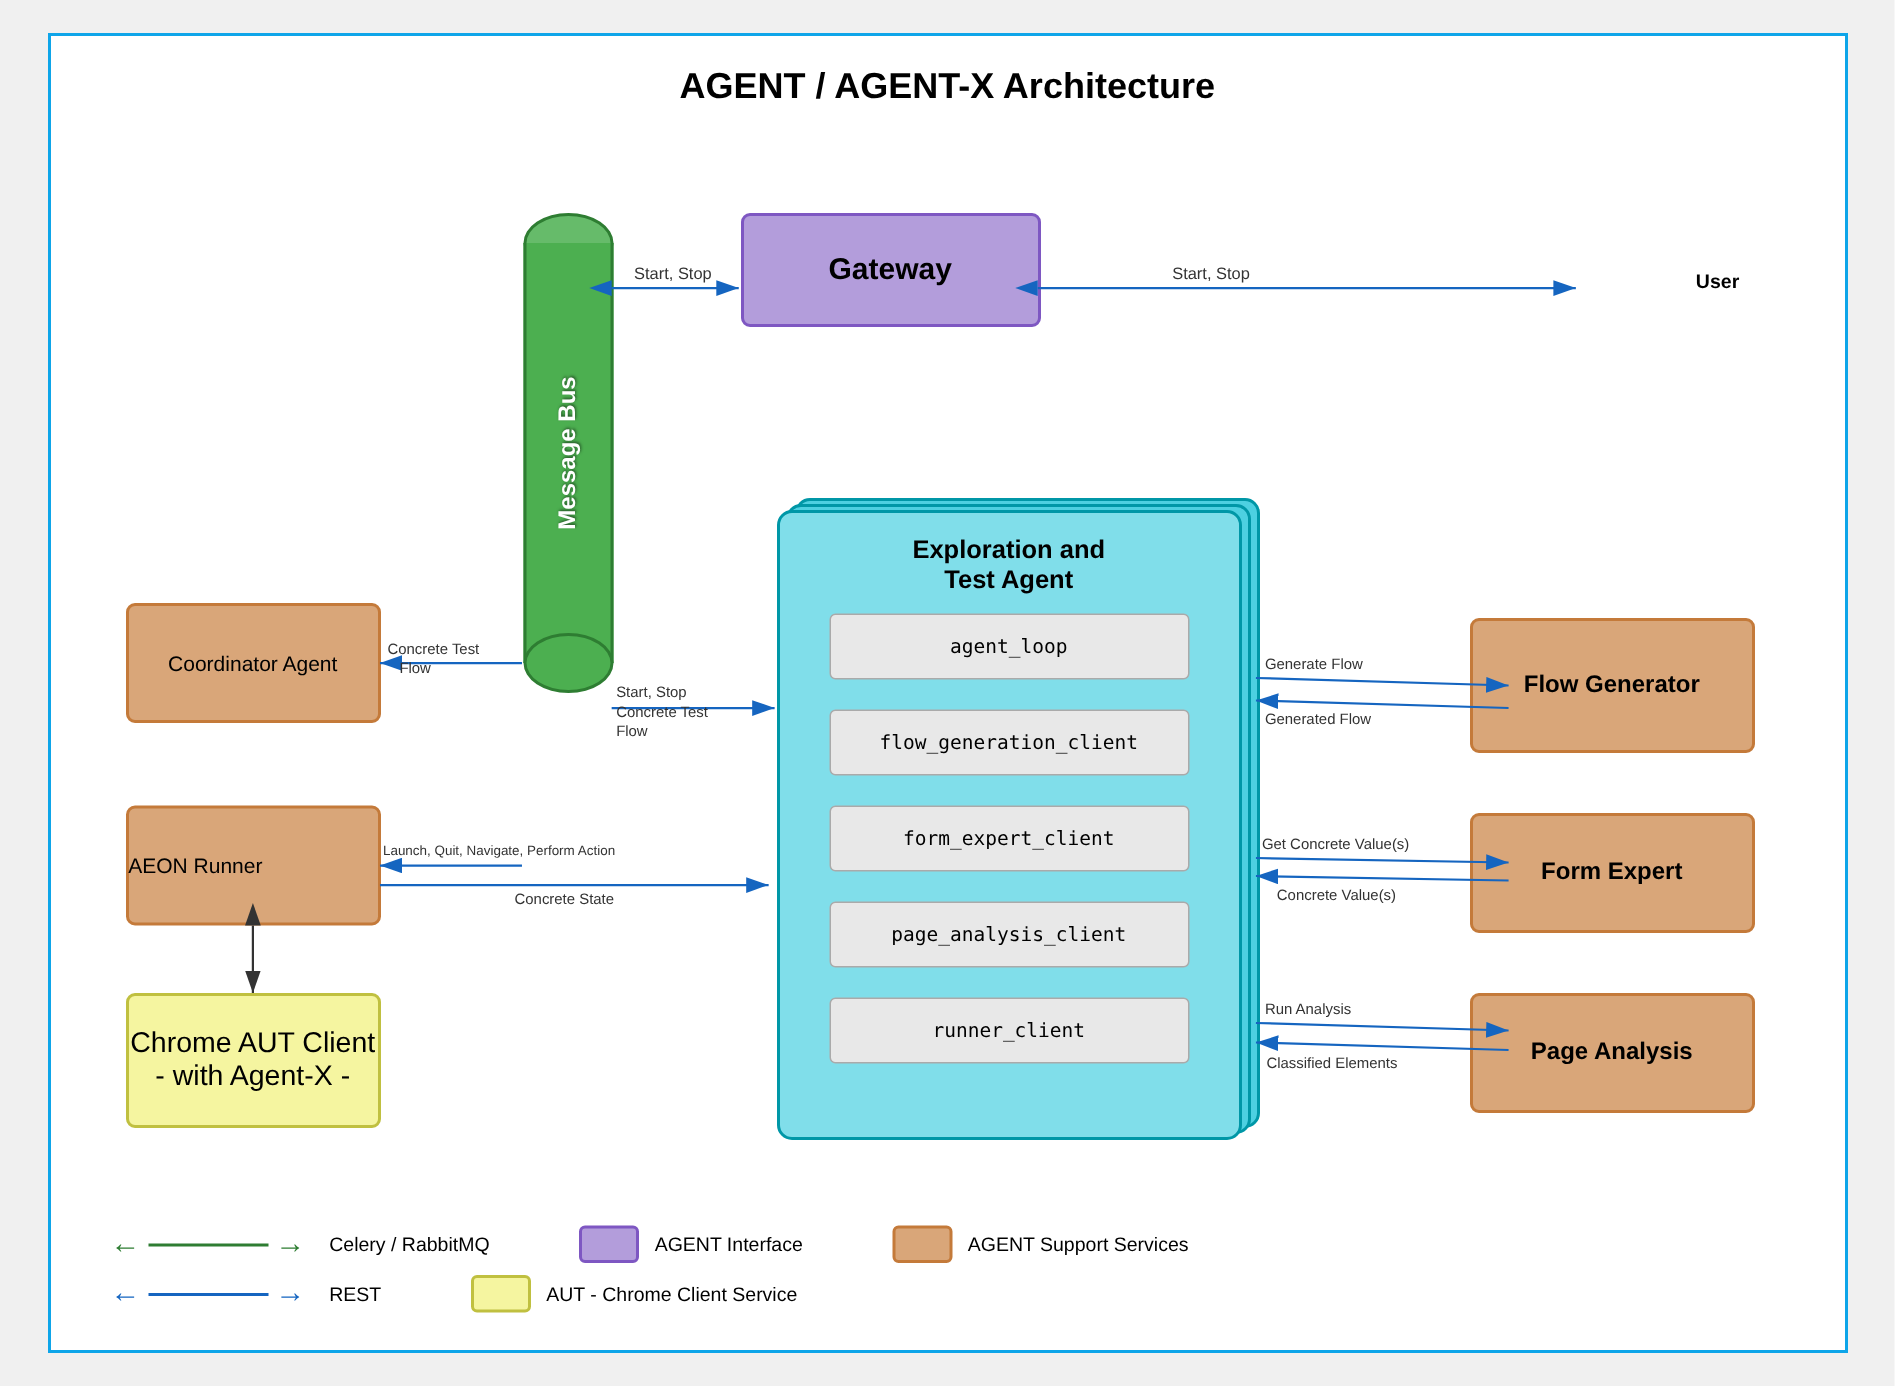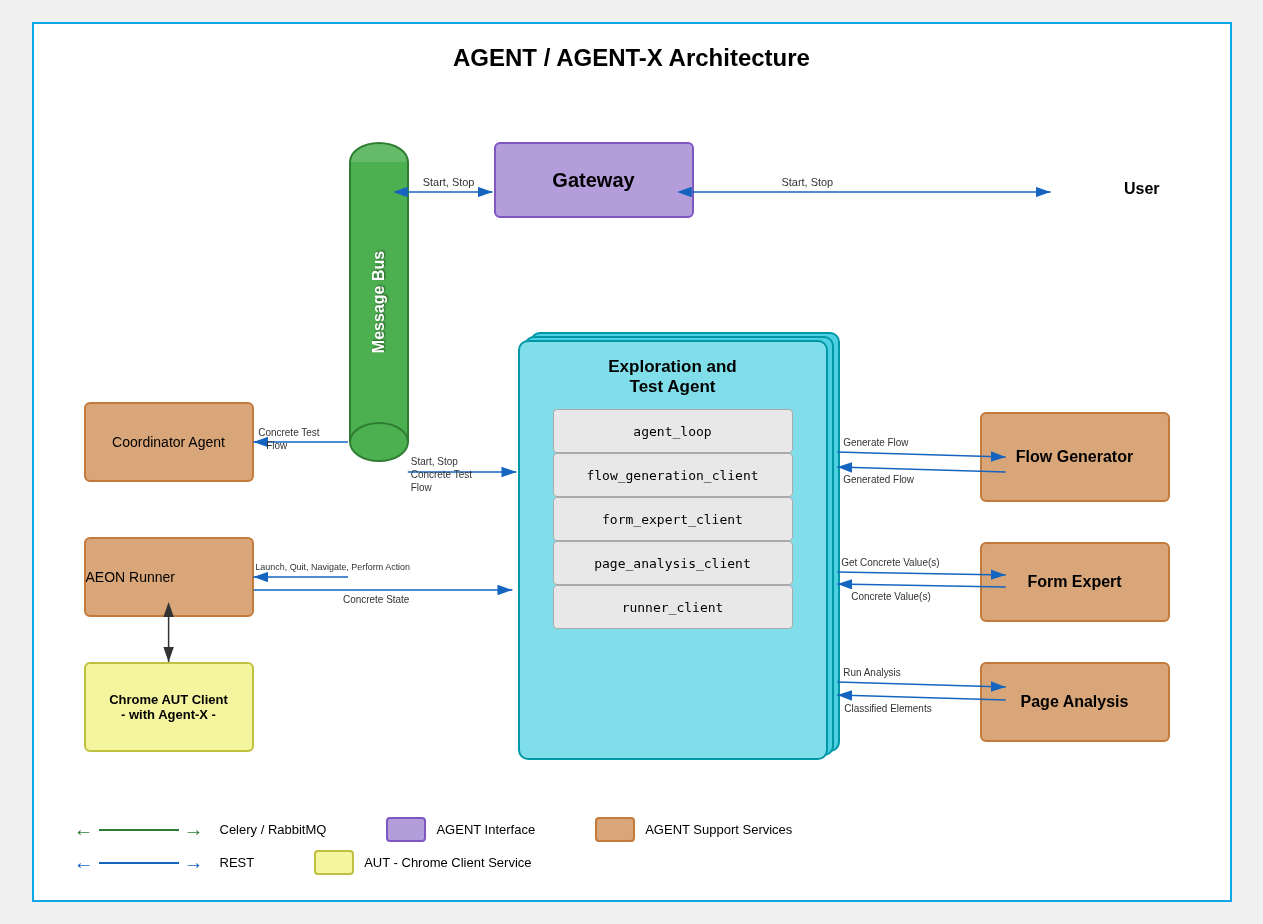--- a/index.html
+++ b/index.html
@@ -147,22 +147,22 @@
       top: 580px;
       width: 170px;
       height: 90px;
       background: #f5f5a0;
       border: 2px solid #c0c040;
       border-radius: 6px;
       display: flex;
       align-items: center;
       justify-content: center;
       text-align: center;
-      font-size: 13px;
-      font-weight: bold;
+      font-size: 19px;
+      font-weight: normal;
     }
     
     .agent-stack {
       position: absolute;
       left: 460px;
       top: 250px;
       width: 310px;
       height: 430px;
     }
     .agent-stack-shadow3 {
@@ -210,21 +210,21 @@
       width: 240px;
       height: 44px;
       background: #e8e8e8;
       border: 1px solid #aaa;
       border-radius: 4px;
       display: flex;
       align-items: center;
       justify-content: center;
       font-size: 13px;
       font-family: monospace;
-      margin-bottom: 0;
+      margin-bottom: 20px;
     }
     
     .flow-gen-box {
       position: absolute;
       right: 40px;
       top: 330px;
       width: 190px;
       height: 90px;
       background: #d9a679;
       border: 2px solid #c47a3a;
@@ -268,21 +268,21 @@
       justify-content: center;
       text-align: center;
       font-size: 16px;
       font-weight: bold;
     }
     
     .user-label {
       position: absolute;
       right: 50px;
       top: 98px;
-      font-size: 16px;
+      font-size: 13px;
       font-weight: bold;
     }
 
     
     .arrows-svg {
       position: absolute;
       top: 0;
       left: 0;
       width: 100%;
       height: 100%;

